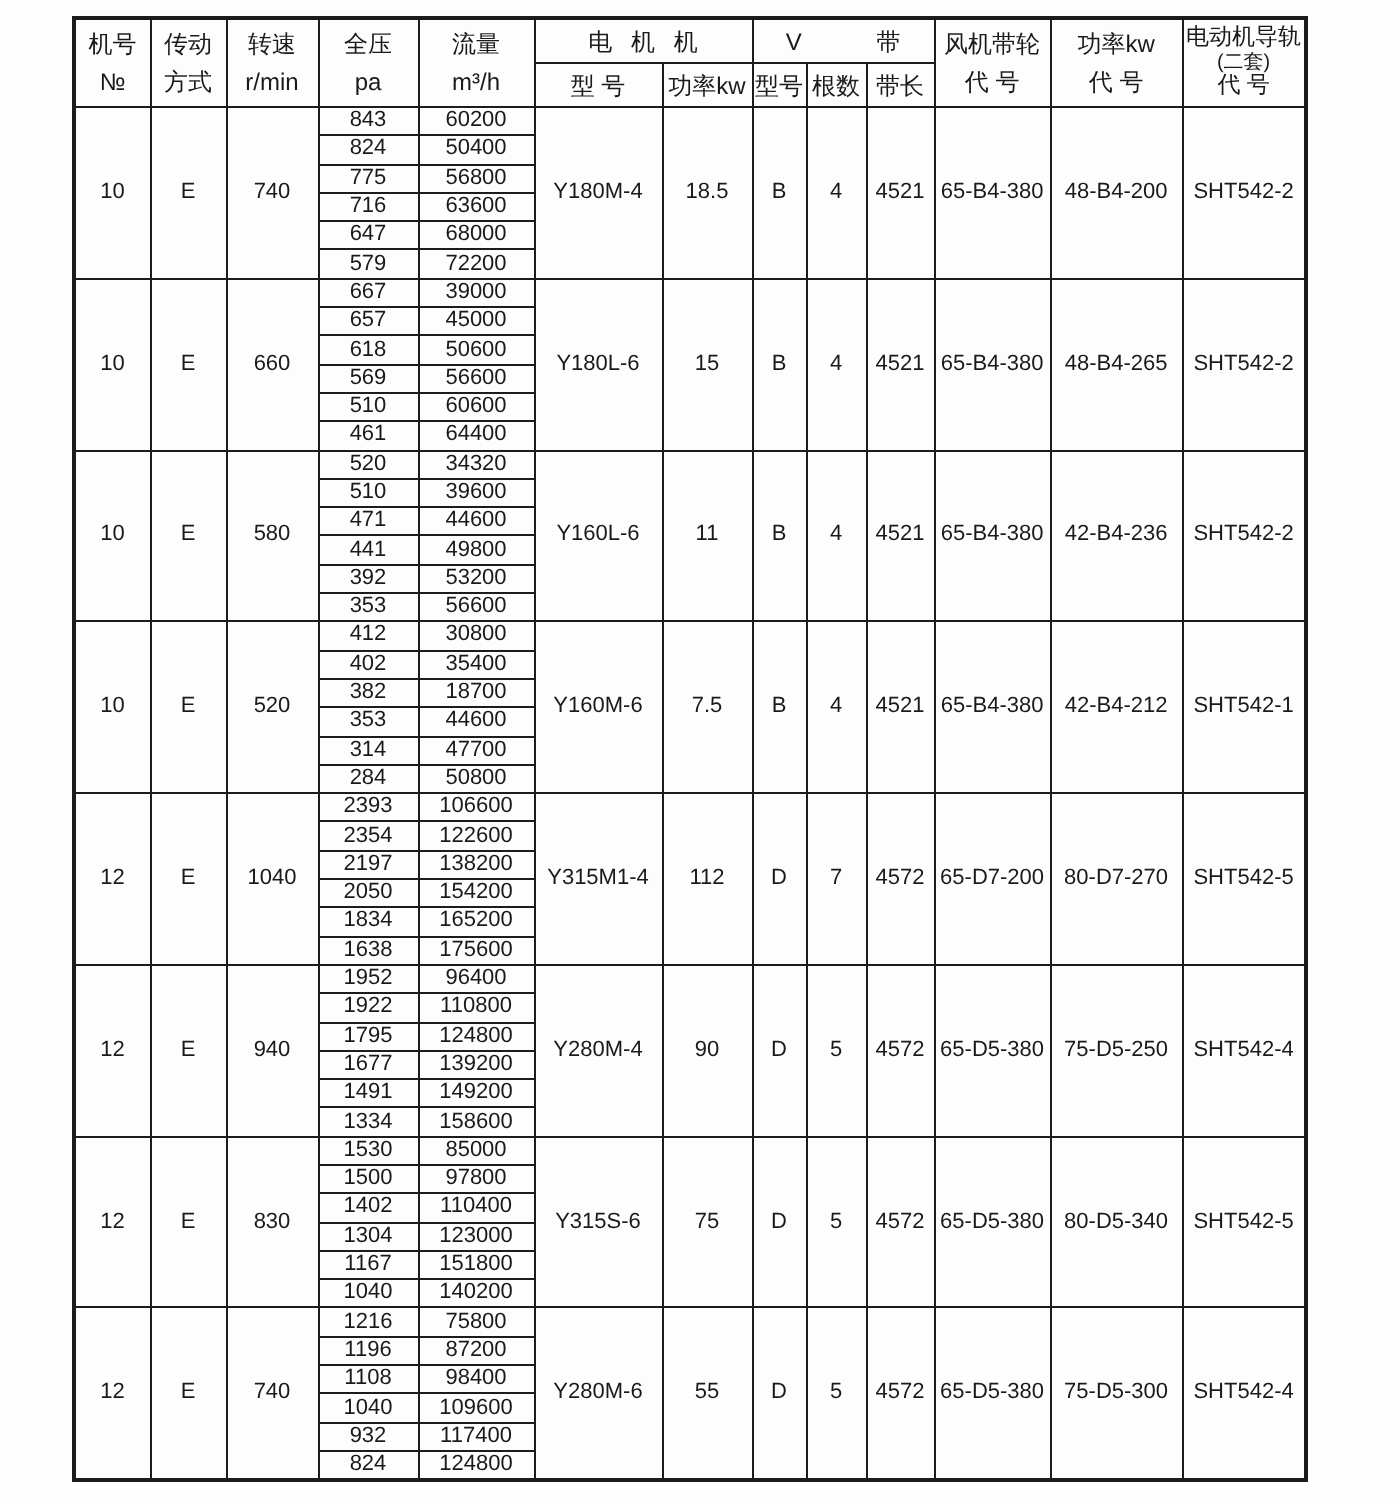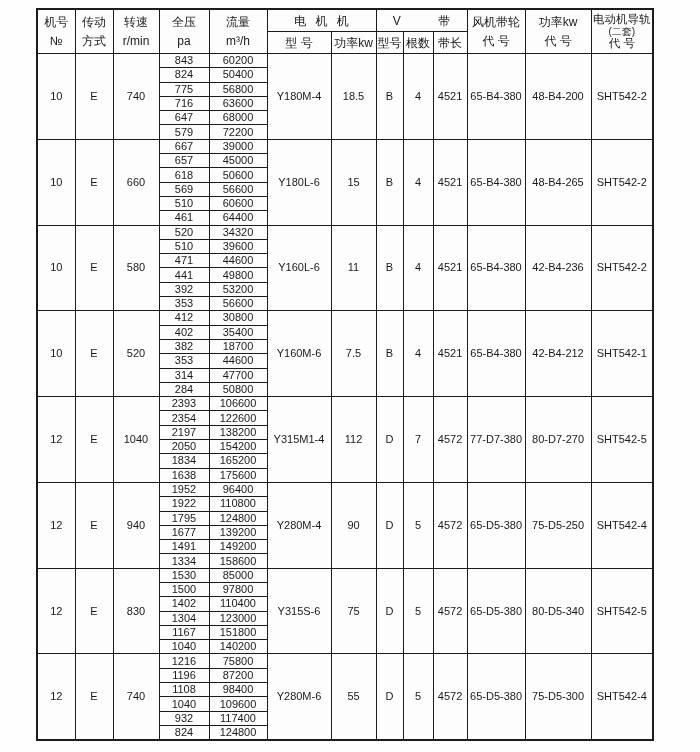--- a/index.html
+++ b/index.html
@@ -257,21 +257,21 @@
           <td rowspan="6">12</td>
           <td rowspan="6">E</td>
           <td rowspan="6">1040</td>
           <td>2393</td>
           <td>106600</td>
           <td rowspan="6">Y315M1-4</td>
           <td rowspan="6">112</td>
           <td rowspan="6">D</td>
           <td rowspan="6">7</td>
           <td rowspan="6">4572</td>
-          <td rowspan="6">77-D7-380</td>
+          <td rowspan="6">65-D7-200</td>
           <td rowspan="6">80-D7-270</td>
           <td rowspan="6">SHT542-5</td>
         </tr>
         <tr>
           <td>2354</td>
           <td>122600</td>
         </tr>
         <tr>
           <td>2197</td>
           <td>138200</td>

